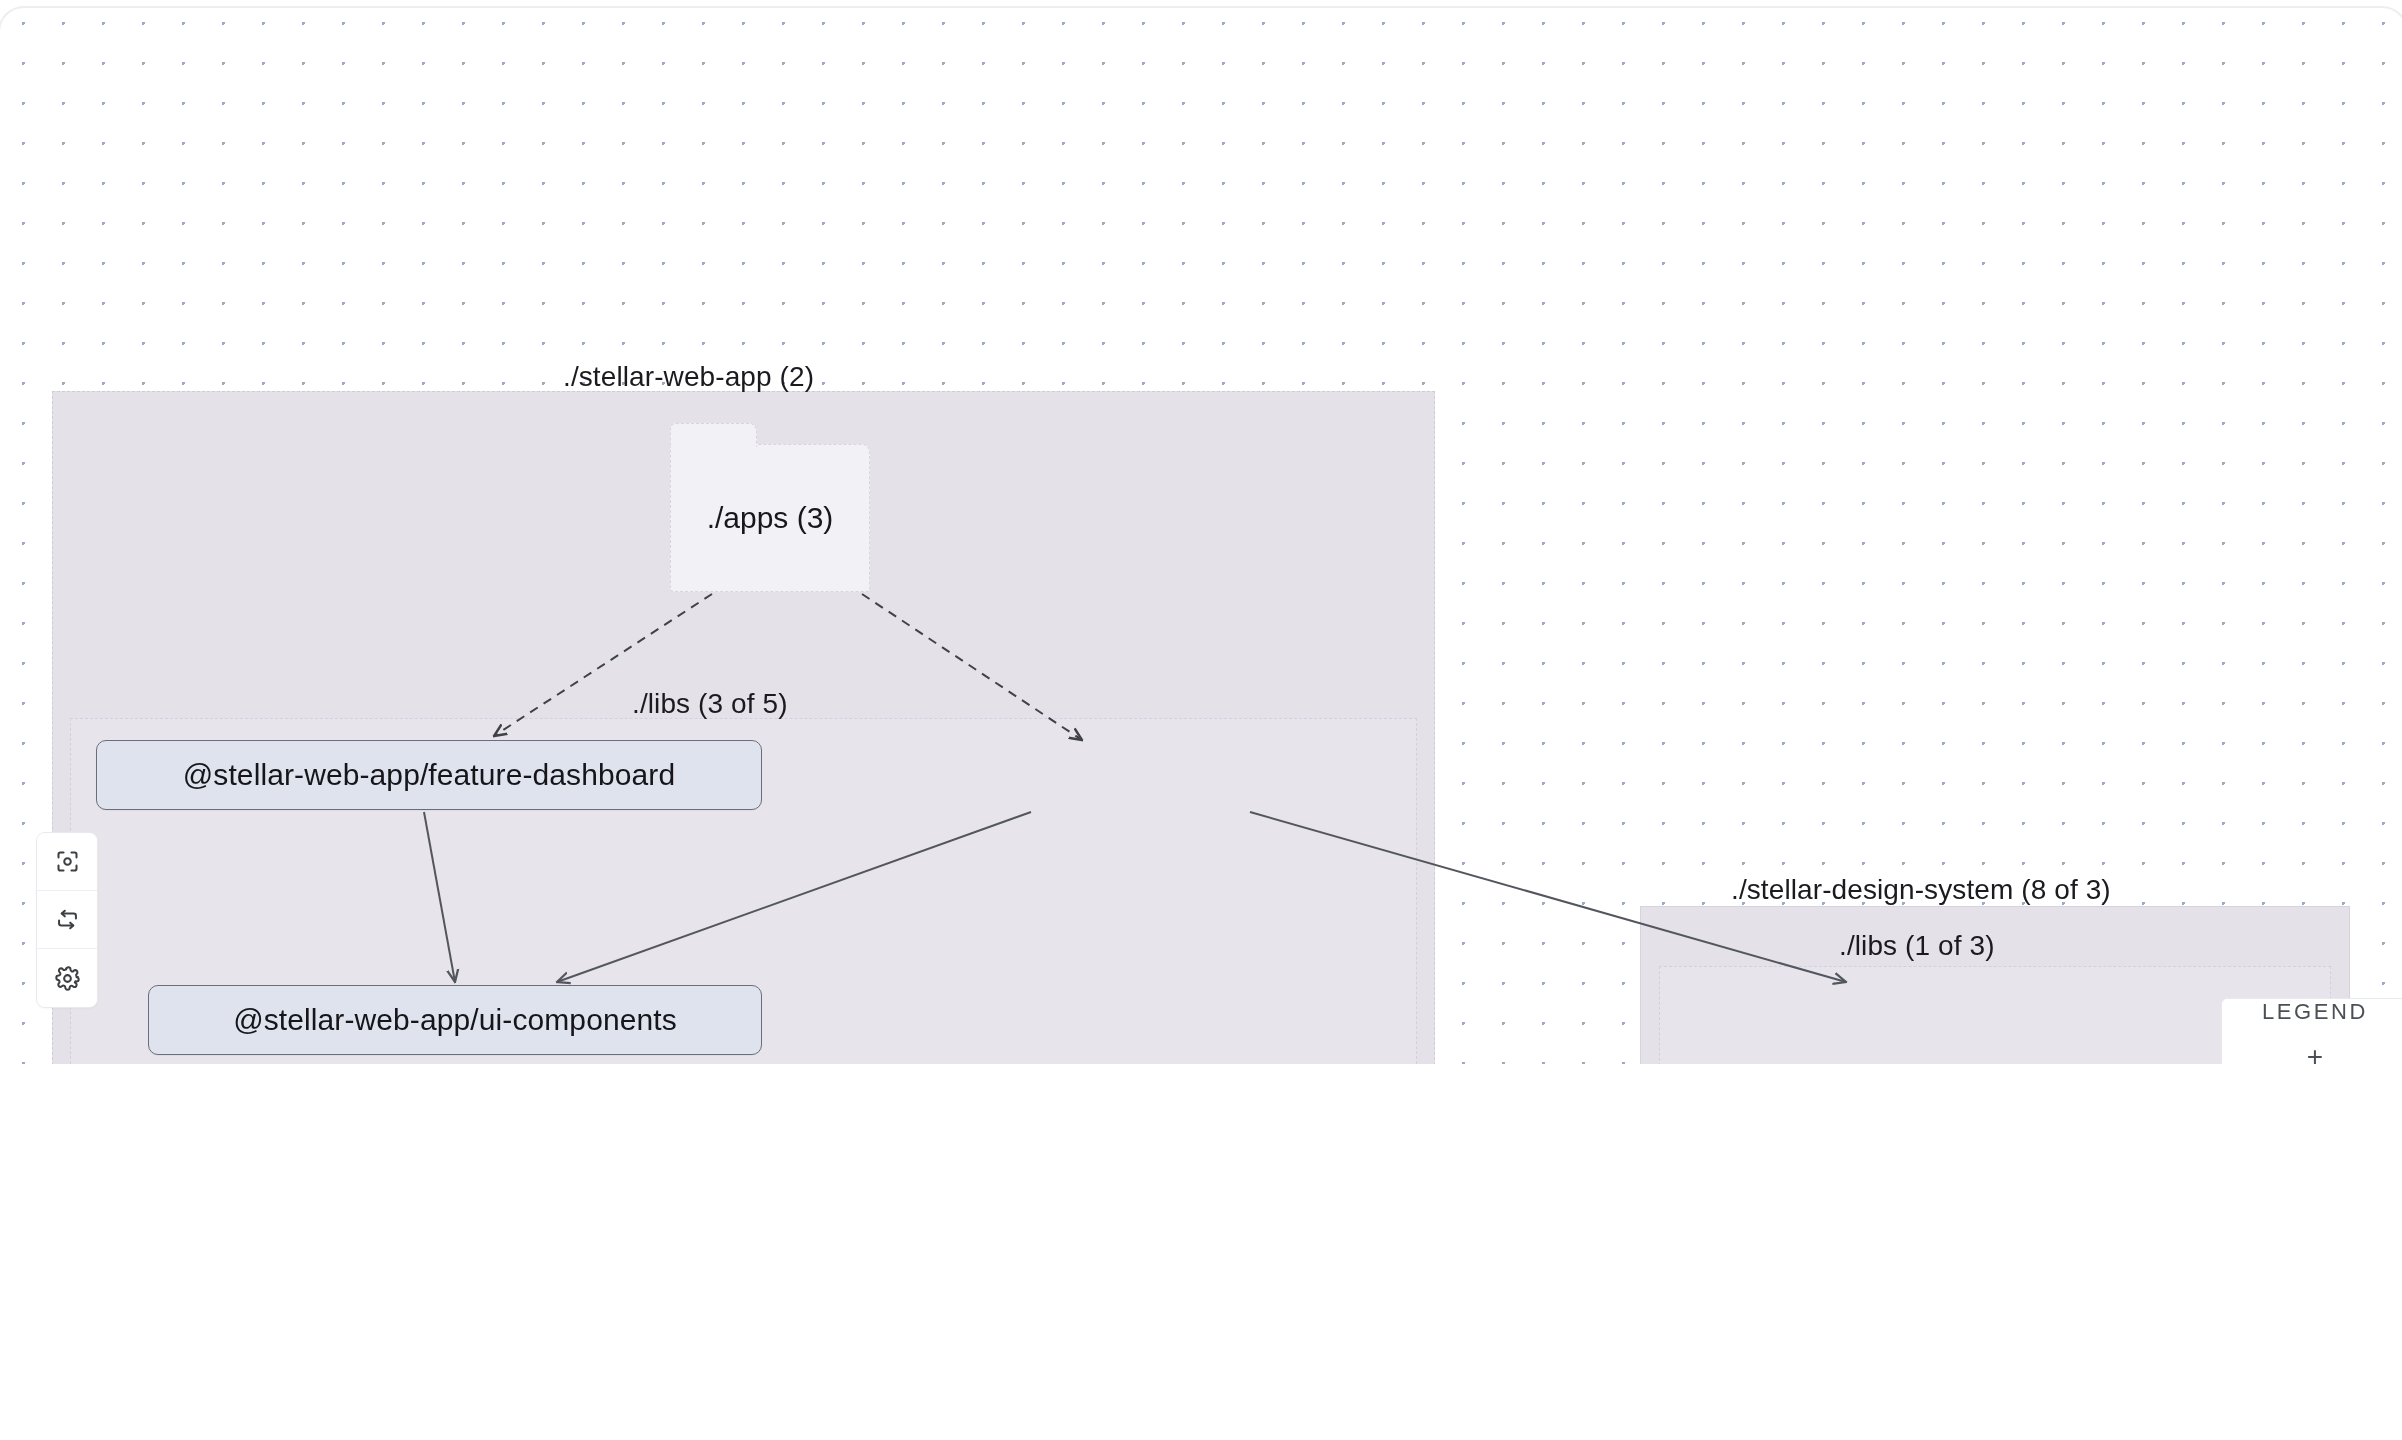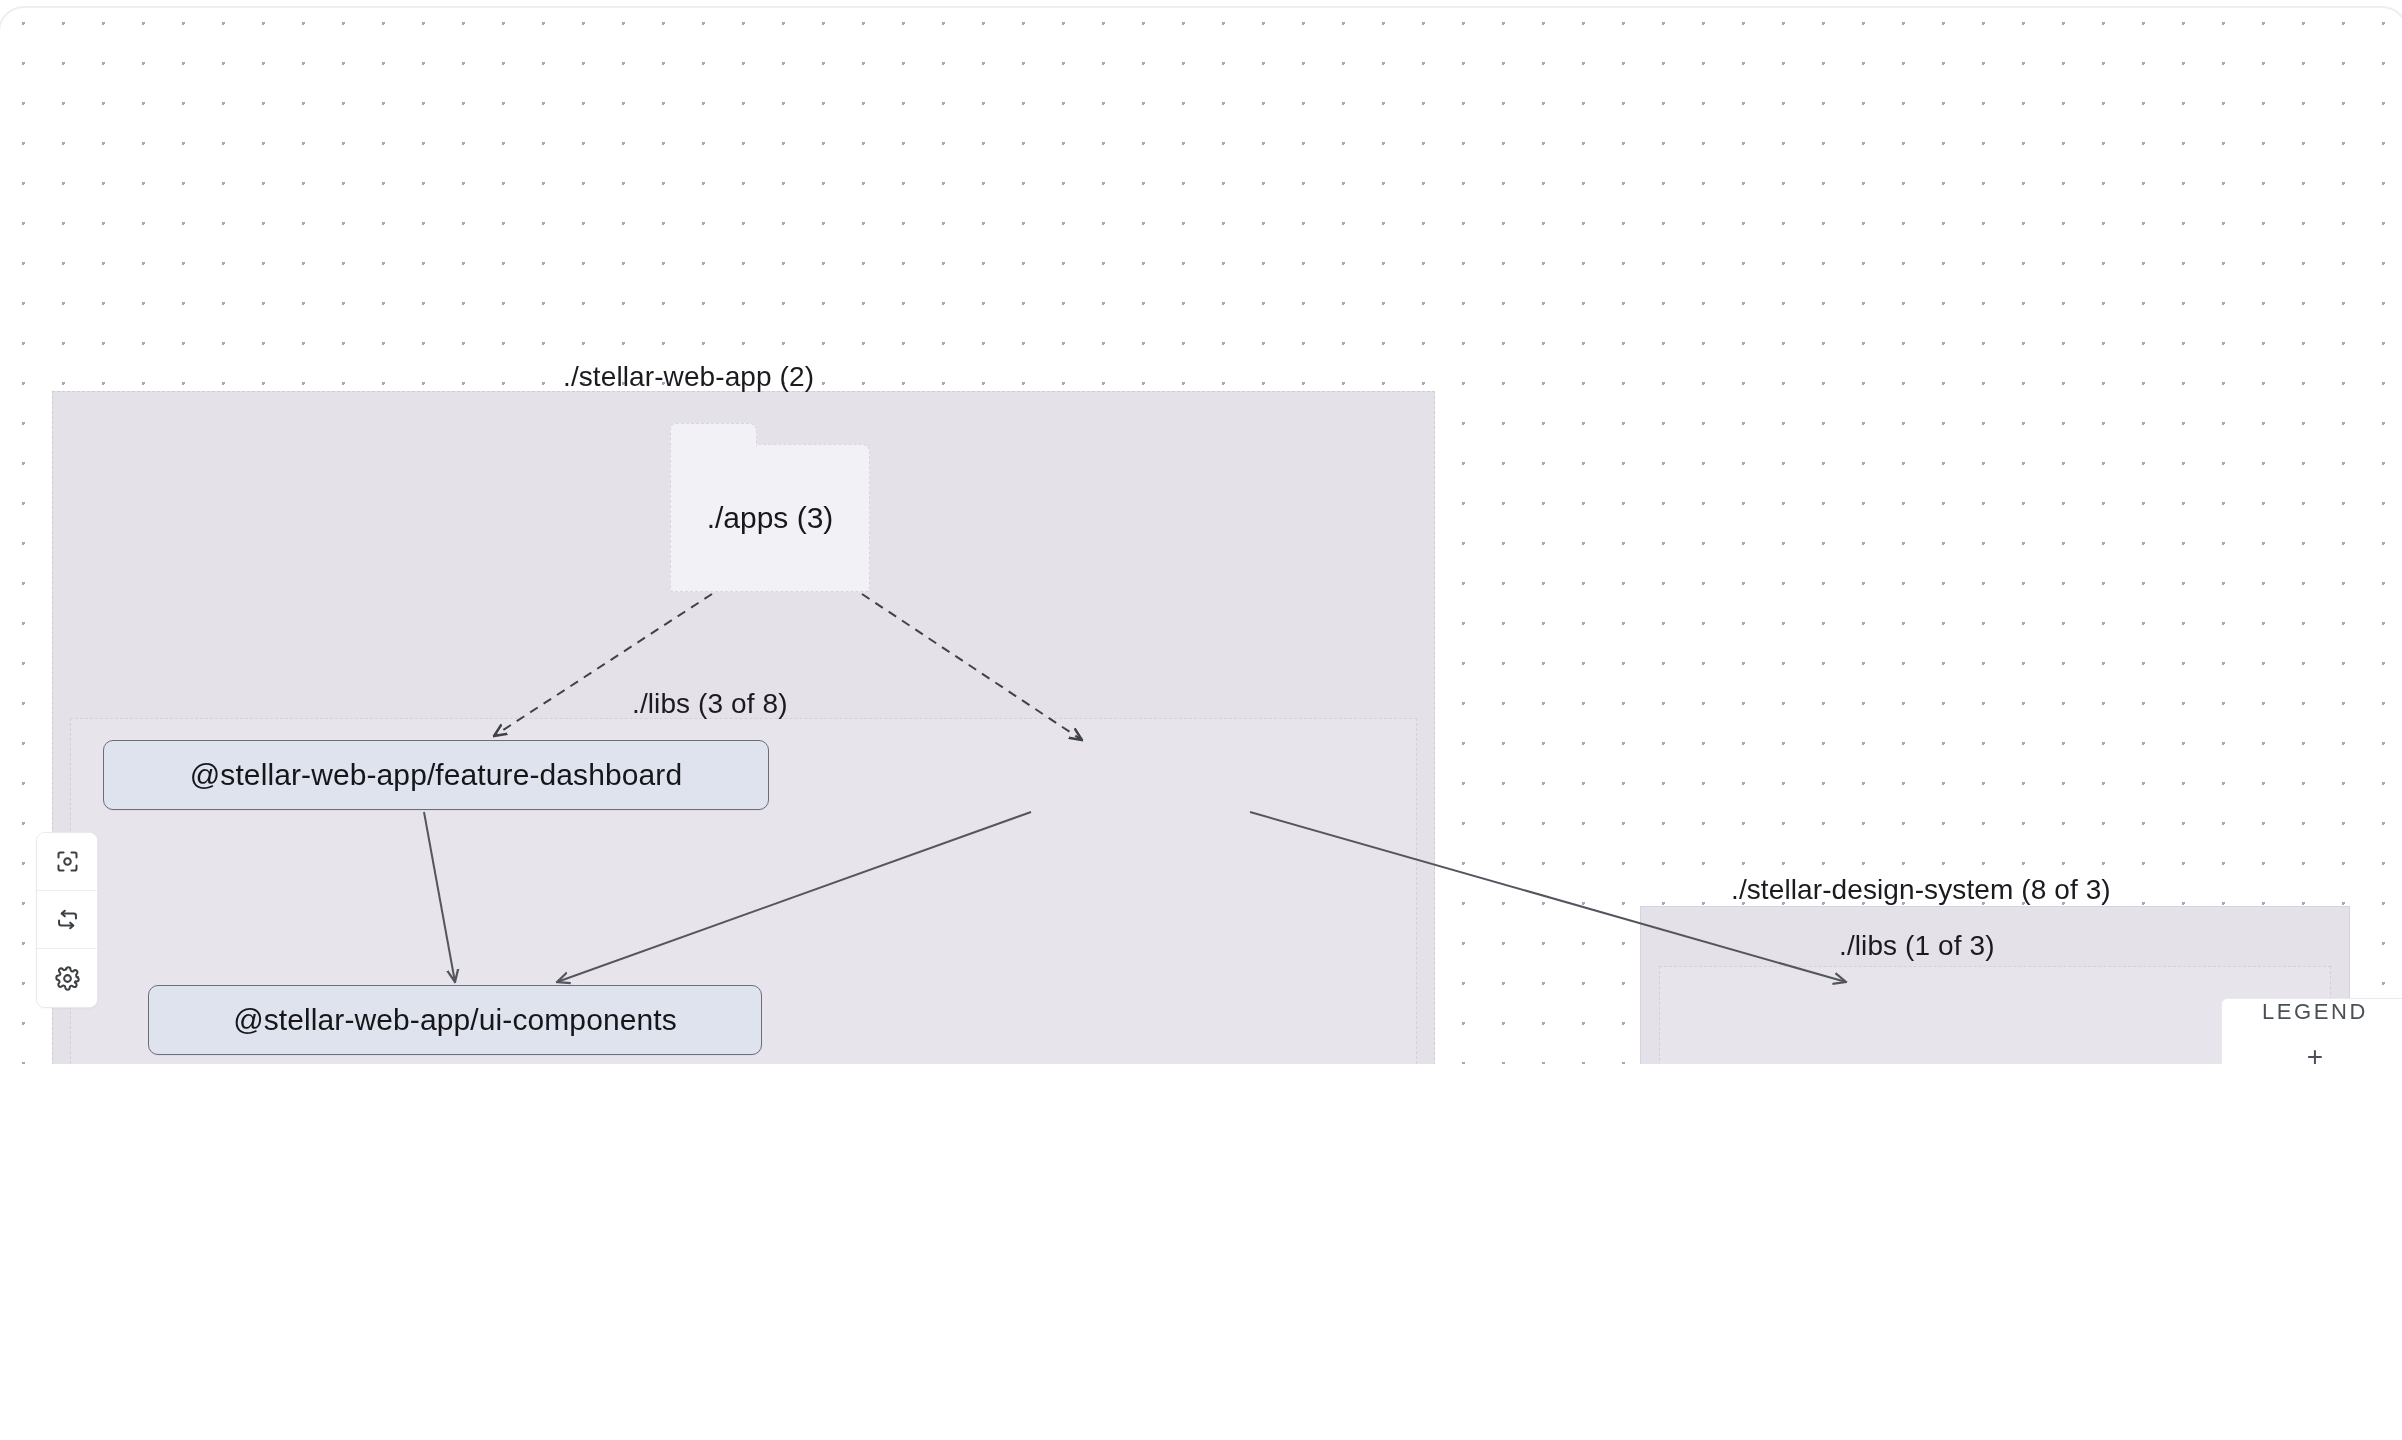--- a/index.html
+++ b/index.html
@@ -162,21 +162,21 @@
 </style>
 </head>
 <body>
 
 <div id="canvas">
 
   <div class="group" style="left:52px; top:391px; width:1383px; height:694px;"></div>
   <div class="group-label" style="left:563px; top:361px;">./stellar-web-app (2)</div>
 
   <div class="subgroup" style="left:70px; top:718px; width:1347px; height:351px;"></div>
-  <div class="group-label" style="left:632px; top:688px;">./libs (3 of 8)</div>
+  <div class="group-label" style="left:632px; top:688px;">./libs (3 of 5)</div>
 
   <div class="group solid" style="left:1640px; top:906px; width:710px; height:179px;"></div>
   <div class="group-label" style="left:1731px; top:874px;">./stellar-design-system (8 of 3)</div>
 
   <div class="subgroup" style="left:1659px; top:966px; width:672px; height:100px;"></div>
   <div class="group-label" style="left:1839px; top:930px;text-align:center;">./libs (1 of 3)</div>
 
   <svg id="edges" viewBox="0 0 2402 1440">
     <defs>
       <marker id="arrow" viewBox="0 0 10 10" refX="9" refY="5" markerWidth="7" markerHeight="7" orient="auto-start-reverse">
@@ -196,21 +196,21 @@
     <path d="M 1031 812 L 557 982" fill="none" stroke="#53565e" stroke-width="2" marker-end="url(#arrow)"></path>
 
     <path d="M 1250 812 L 1846 982" fill="none" stroke="#53565e" stroke-width="2" marker-end="url(#arrow)"></path>
   </svg>
 
   <div class="folder" style="left:670px; top:444px; width:200px; height:148px; z-index:10;">
     <div class="folder-tab"></div>
     <span class="folder-label">./apps (3)</span>
   </div>
 
-  <div class="node" style="left:103px; top:740px; width:666px; height:70px; z-index:10;">
+  <div class="node" style="left:96px; top:740px; width:666px; height:70px; z-index:10;">
     <span class="node-label">@stellar-web-app/feature-dashboard</span>
   </div>
 
 
   <div class="node" style="left:148px; top:985px; width:614px; height:70px; z-index:10;">
     <span class="node-label">@stellar-web-app/ui-components</span>
   </div>
 
 
   <div id="controls">

